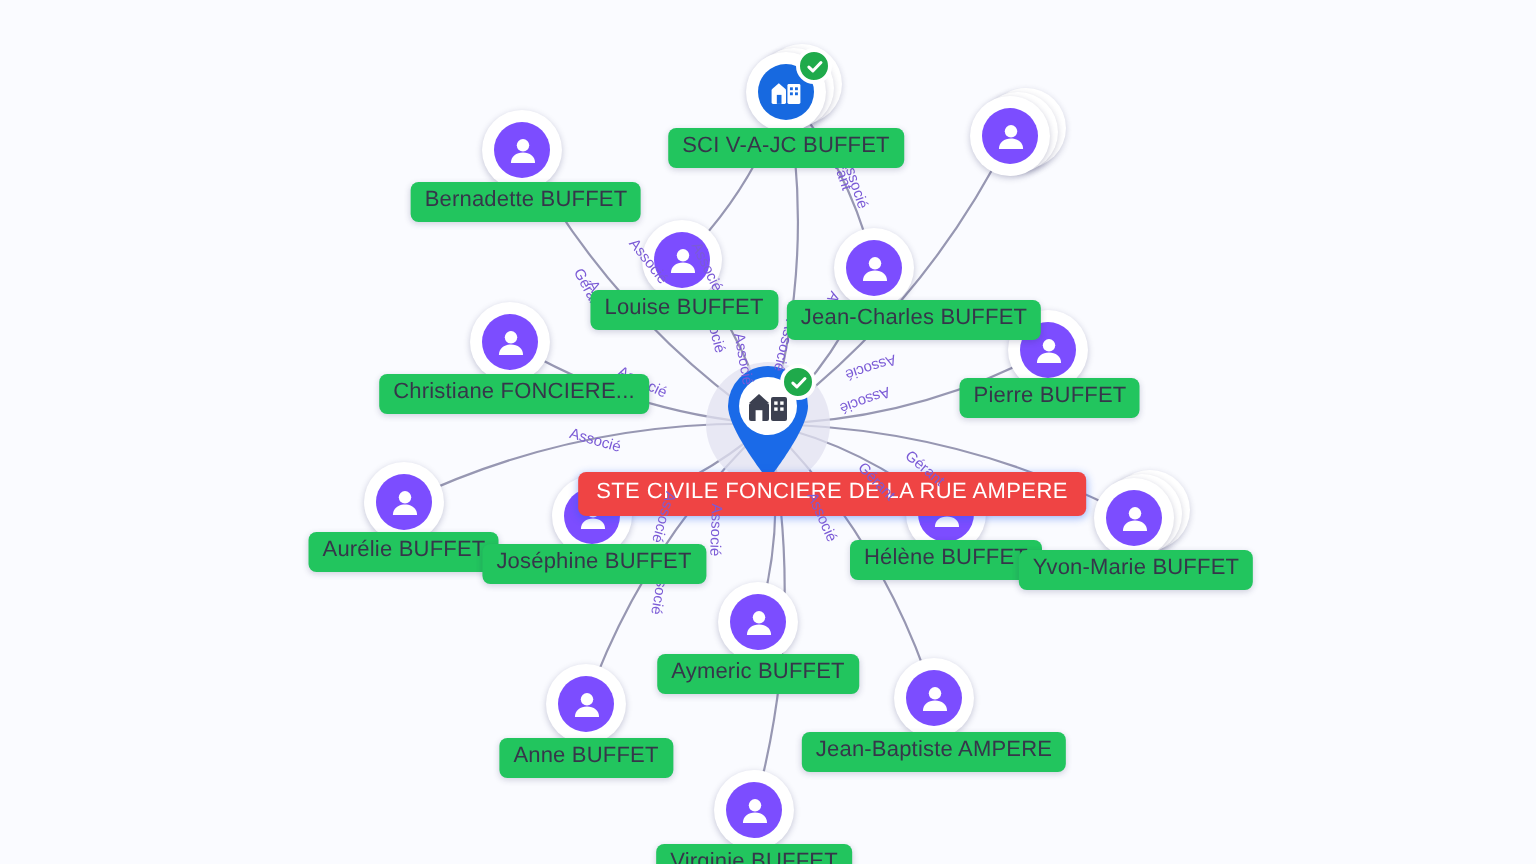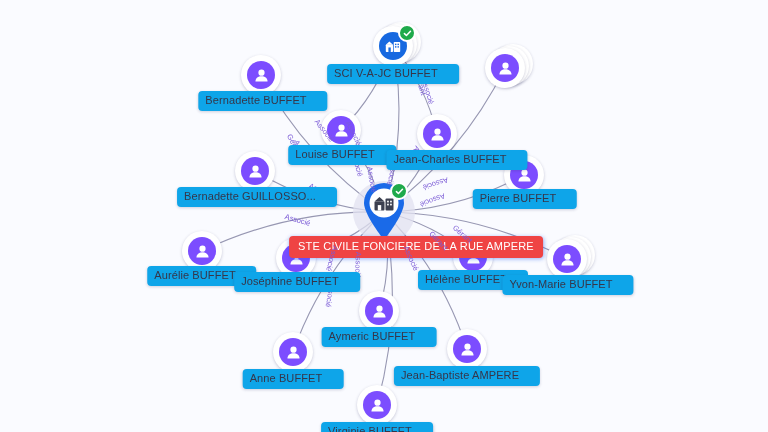--- a/index.html
+++ b/index.html
@@ -108,25 +108,25 @@
   .pin-shape {
     position: relative;
     width: 46px;
     height: 58px;
   }
 
   
   .nlabel {
     position: absolute;
     transform: translate(-50%, 0);
-    background: #0ea5e9;
+    background: #22c55e;
     color: #36364a;
     font-size: 11px;
     line-height: 13px;
-    padding: 3px 21px 4px 7px;
+    padding: 3px 7px 4px 7px;
     border-radius: 4px;
     white-space: nowrap;
     box-shadow: 0 1px 3px rgba(40,40,90,0.20);
     letter-spacing: .1px;
   }
   .nlabel.primary {
     background: #ef4444;
     color: #ffffff;
     font-size: 11px;
     padding: 4px 9px 5px 9px;
@@ -430,21 +430,21 @@
       <div class="elabel" style="left: 433px; top: 230px; color: rgb(123, 91, 214); transform: rotate(46deg);">Gérant</div>
       <div class="elabel" style="left: 456px; top: 224px; color: rgb(123, 91, 214); transform: rotate(40deg);">Gérant</div>
       <div class="elabel" style="left: 336px; top: 282px; color: rgb(123, 91, 214); transform: rotate(100deg);">Associé</div>
       <div class="elabel" style="left: 446px; top: 199px; color: rgb(123, 91, 214); transform: rotate(160deg);">Associé</div>
     </div>
 
 <div class="nlabel" style="left: 393px; top: 64px;">SCI V-A-JC BUFFET</div>
     <div class="nlabel" style="left: 263px; top: 91px;">Bernadette BUFFET</div>
     <div class="nlabel" style="left: 342px; top: 145px;">Louise BUFFET</div>
     <div class="nlabel" style="left: 437px; top: 150px; margin-left: 20px;">Jean-Charles BUFFET</div>
-    <div class="nlabel" style="left: 257px; top: 187px;">Bernadette GUILLOSSO...</div>
+    <div class="nlabel" style="left: 257px; top: 187px;">Christiane FONCIERE...</div>
     <div class="nlabel" style="left: 202px; top: 266px;">Aurélie BUFFET</div>
     <div class="nlabel" style="left: 525px; top: 189px;">Pierre BUFFET</div>
     <div class="nlabel" style="left: 297px; top: 272px;">Joséphine BUFFET</div>
     <div class="nlabel" style="left: 473px; top: 270px;">Hélène BUFFET</div>
     <div class="nlabel" style="left: 568px; top: 275px;">Yvon-Marie BUFFET</div>
     <div class="nlabel" style="left: 379px; top: 327px;">Aymeric BUFFET</div>
     <div class="nlabel" style="left: 293px; top: 369px;">Anne BUFFET</div>
     <div class="nlabel" style="left: 467px; top: 366px;">Jean-Baptiste AMPERE</div>
     <div class="nlabel" style="left: 377px; top: 422px;">Virginie BUFFET</div>
   </div>

